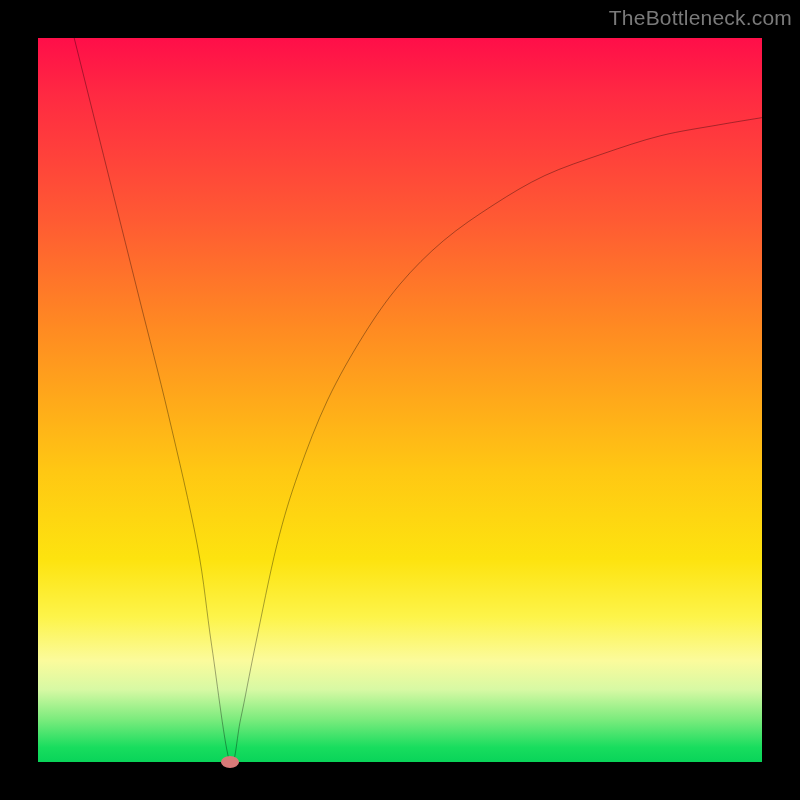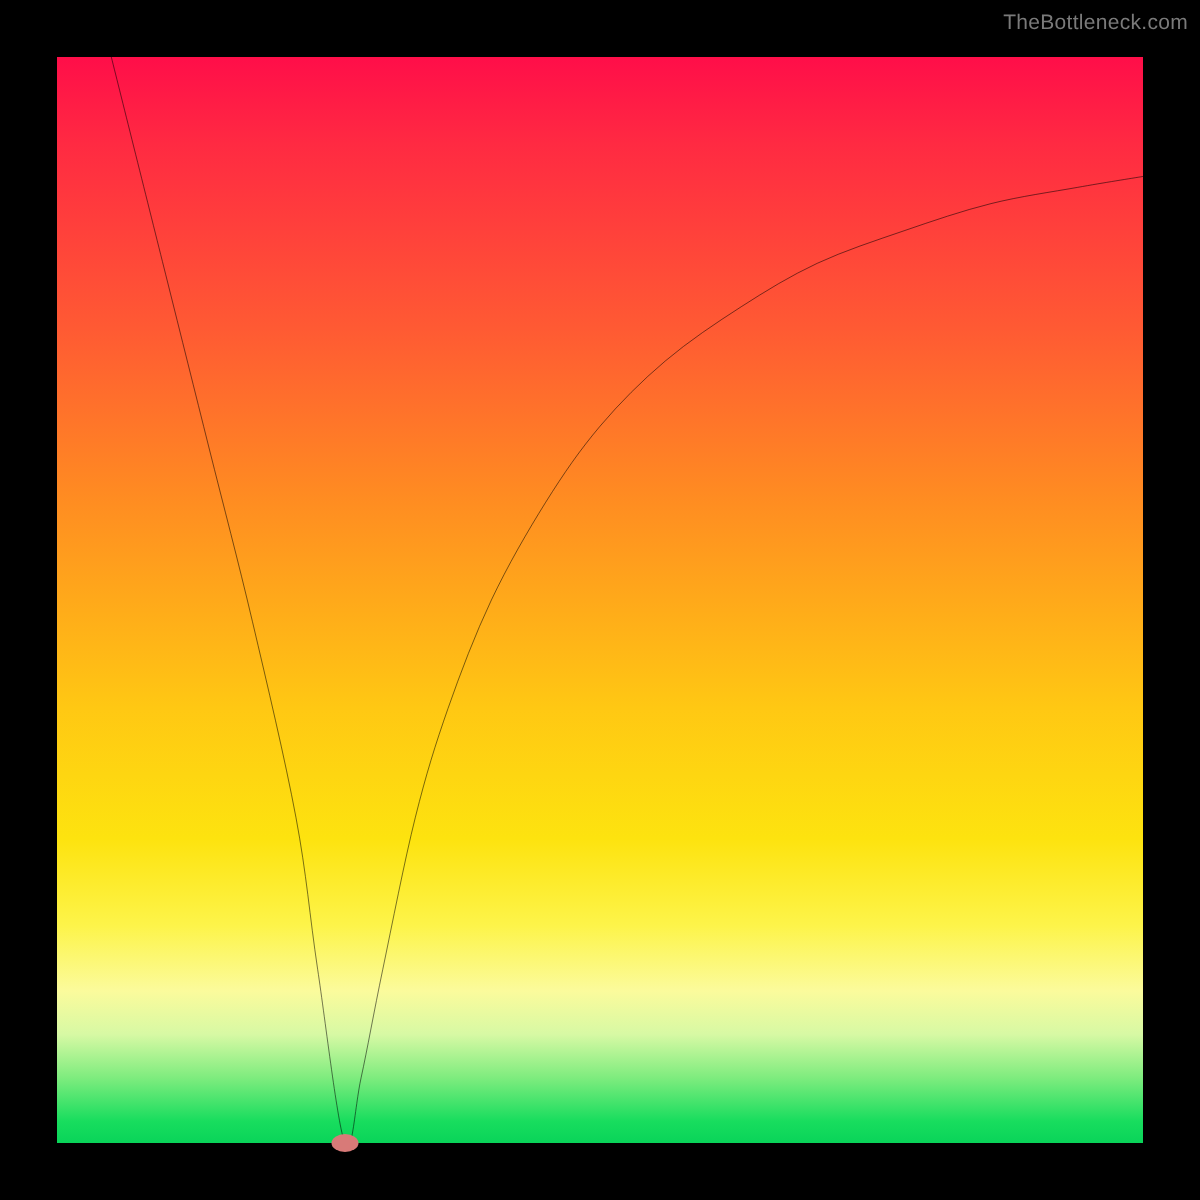--- a/index.html
+++ b/index.html
@@ -54,21 +54,21 @@
     height: 12px;
     border-radius: 50%;
     background: #d87a78;
     transform: translate(-50%, -50%);
   }
   .watermark {
     position: absolute;
     top: 6px;
     right: 8px;
     color: #7a7a7a;
-    font-size: 14px;
+    font-size: 21px;
     font-weight: 400;
     letter-spacing: 0.2px;
   }
 </style>
 </head>
 <body>
 
 <div class="frame">
 
   <div class="plot-area">

